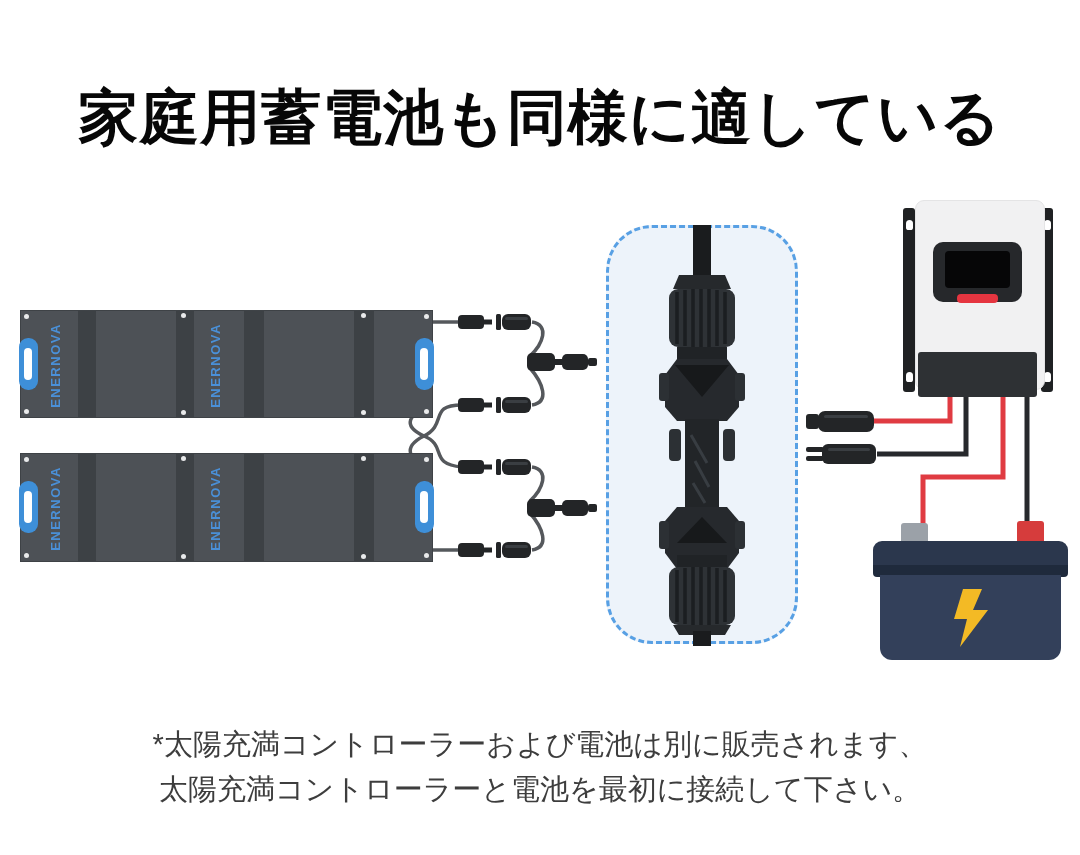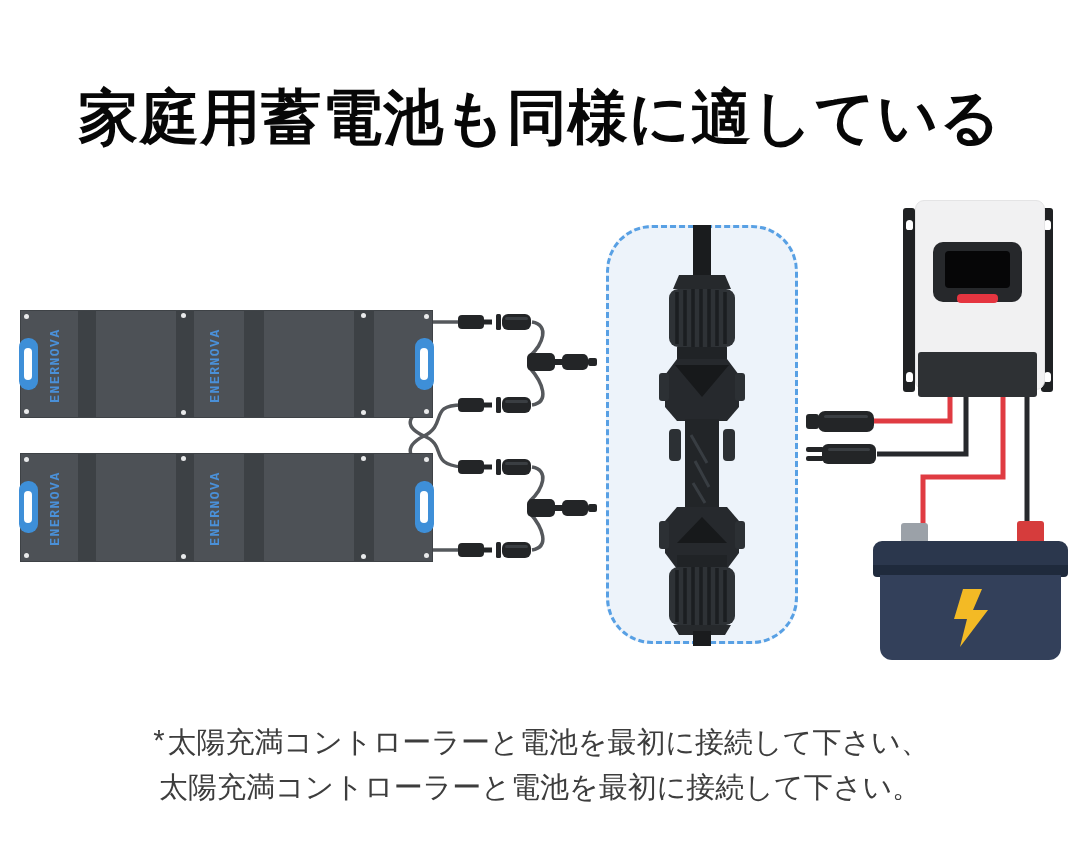--- a/index.html
+++ b/index.html
@@ -1,18 +1,18 @@
 <!DOCTYPE html>
 <html><head>
 <meta charset="utf-8">
 <style>
   html,body{margin:0;padding:0;background:#fff;}
   #stage{
     position:relative;width:1072px;height:855px;background:#ffffff;
-    overflow:hidden;font-family:Liberation Mono, monospace;
+    overflow:hidden;font-family:Liberation Sans, sans-serif;
   }
   
   .title{
     position:absolute;left:0;top:78px;width:1080px;text-align:center;
     font-size:60px;font-weight:900;color:#070707;letter-spacing:1px;
   }
   .footnote{
     position:absolute;left:0;top:722px;width:1080px;text-align:center;
     font-size:29px;color:#3d3d3d;line-height:45px;font-weight:400;
   }
@@ -257,17 +257,17 @@
     <div class="bat-term red"></div>
     <div class="bat-cap"></div>
     <div class="bat-seam"></div>
     <div class="bat-body"></div>
     <svg class="bolt-svg" width="36" height="58" viewBox="0 0 36 58">
       <polygon points="20,0 30,0 21,21 36,21 8,58 15,30 2,30 11,0" fill="#f3ba25"></polygon>
     </svg>
   </div>
 
   <div class="footnote">
-    <div>*太陽充満コントローラーと電池を最初に接続して下さい、</div>
+    <div>*太陽充満コントローラーおよび電池は別に販売されます、</div>
     <div>太陽充満コントローラーと電池を最初に接続して下さい。</div>
   </div>
 
 </div>
 
 </body></html>

